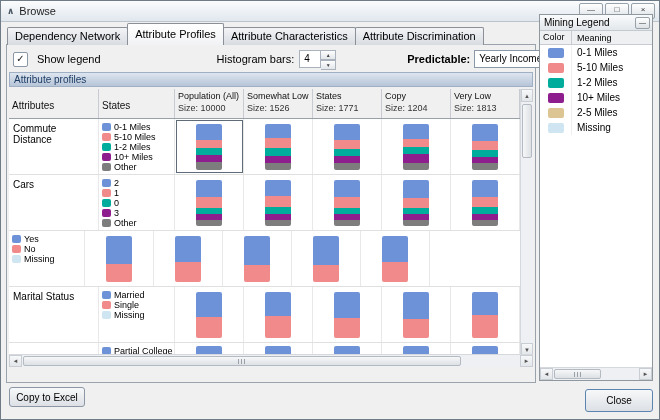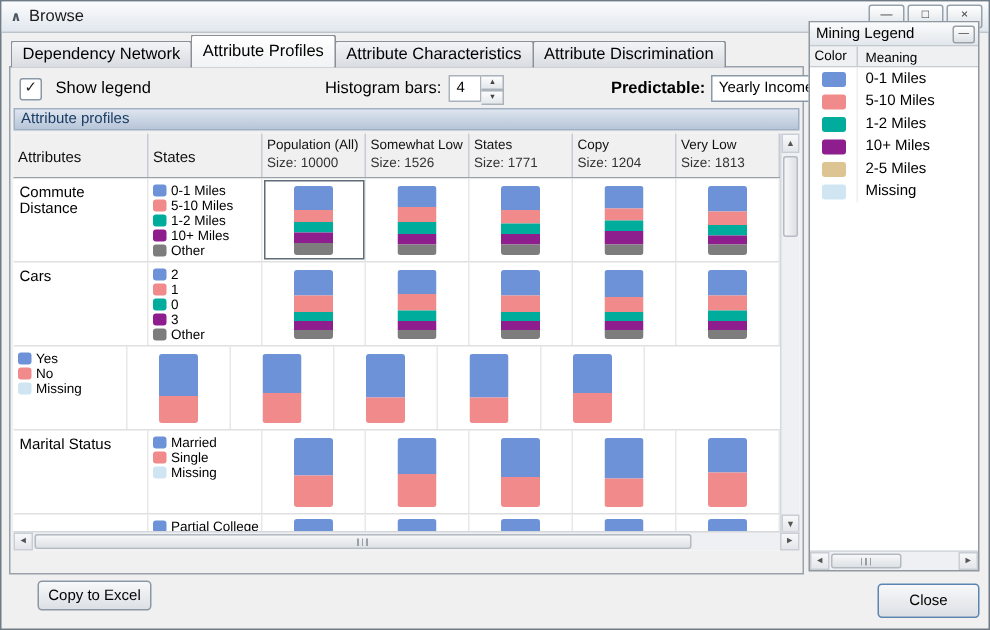--- a/index.html
+++ b/index.html
@@ -83,21 +83,21 @@
   .legend-body{position:absolute;top:30px;left:0;right:0;bottom:13px;background:#fff;overflow:hidden;}
   .legend-row{display:flex;height:15px;align-items:center;}
   .lcolor{width:32px;height:100%;display:flex;align-items:center;justify-content:center;border-right:1px solid #efefef;box-sizing:border-box;flex:none;}
   .swatch{width:16px;height:10px;border-radius:2px;}
   .lmeaning{font-size:10px;padding-left:5px;white-space:nowrap;}
   .legend-scroll{position:absolute;bottom:0;left:0;width:100%;}
   .legend-scroll .sc-thumb{width:55%;}
 
   
   .btn{position:absolute;font-family:inherit;font-size:10px;color:#000;border-radius:3px;background:linear-gradient(#f7f8f9,#dce0e5);cursor:default;}
-  .copy-btn{left:24px;top:386px;width:76px;height:20px;border:1px solid #8b97a5;}
+  .copy-btn{left:8px;top:386px;width:76px;height:20px;border:1px solid #8b97a5;}
   .close-btn{left:584px;top:388px;width:68px;height:23px;border:1px solid #5c84b0;}
 </style>
 </head>
 <body>
 
 <div id="window">
 
   <div class="titlebar">
     <span class="win-icon">∧</span>
     <span class="win-title">Browse</span>

